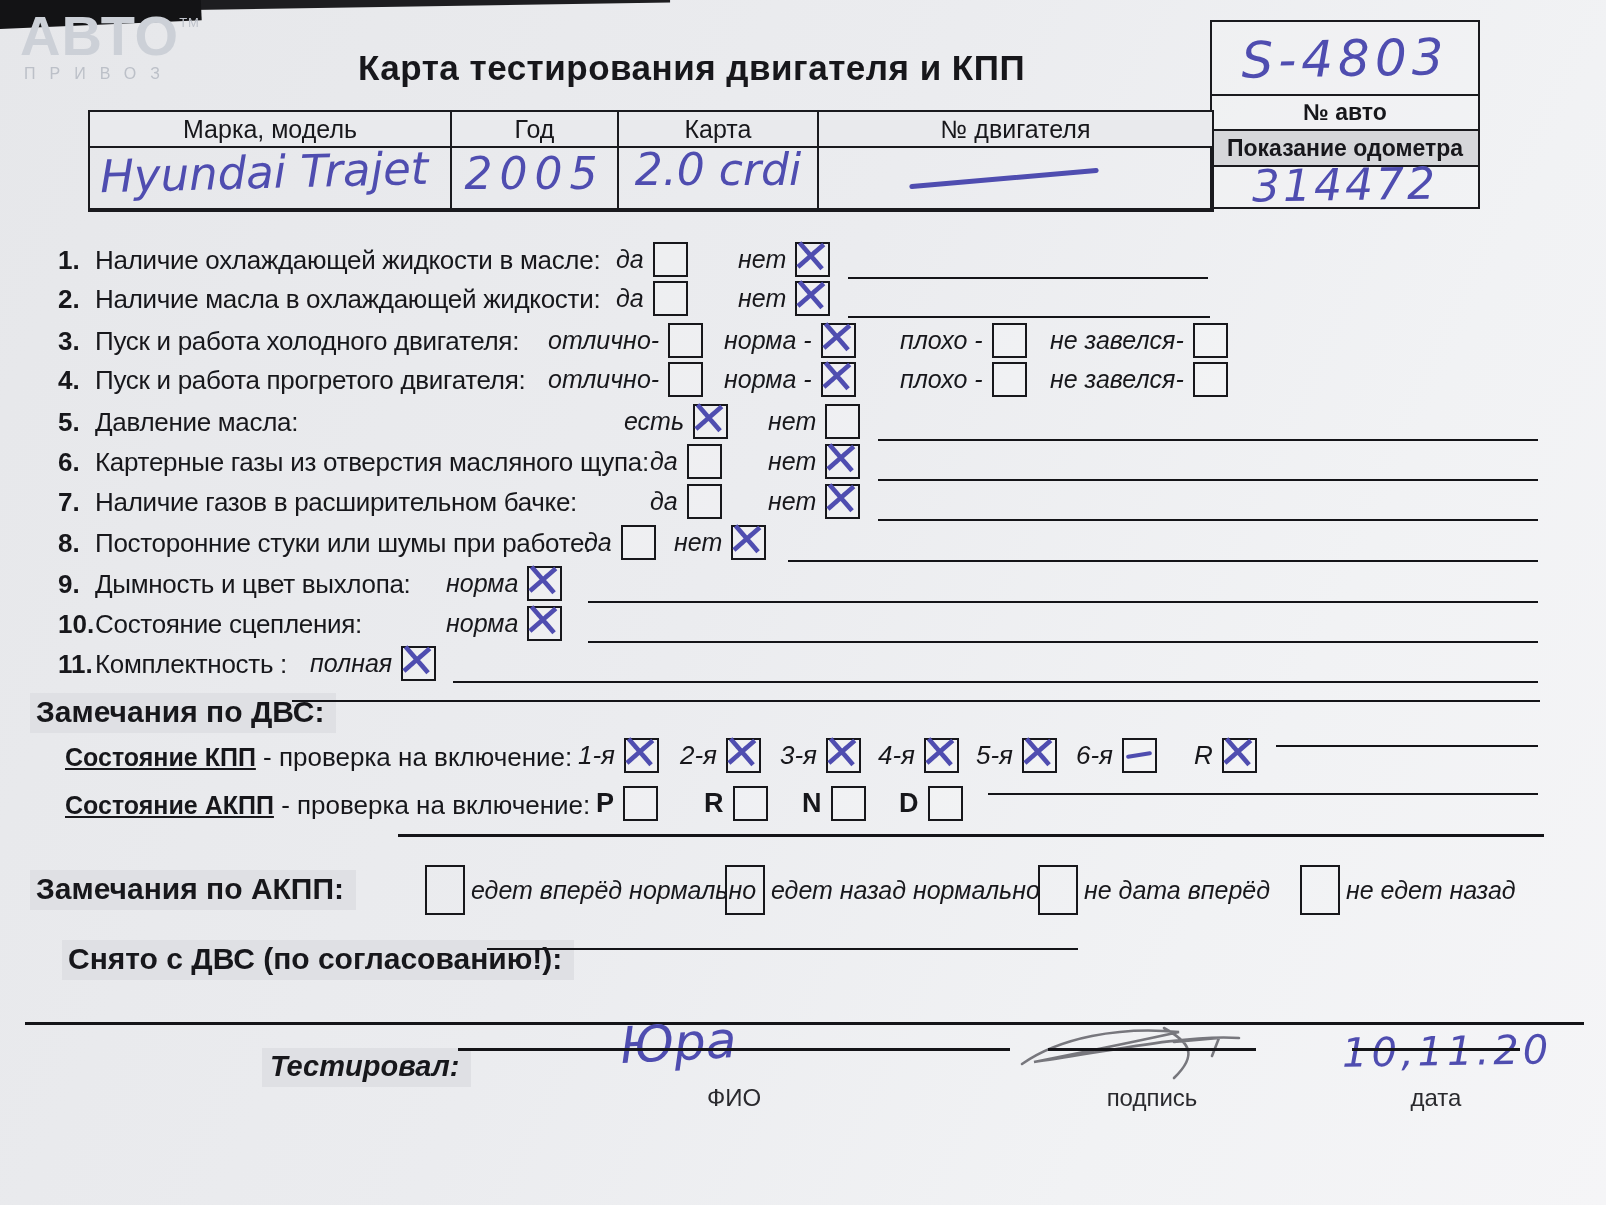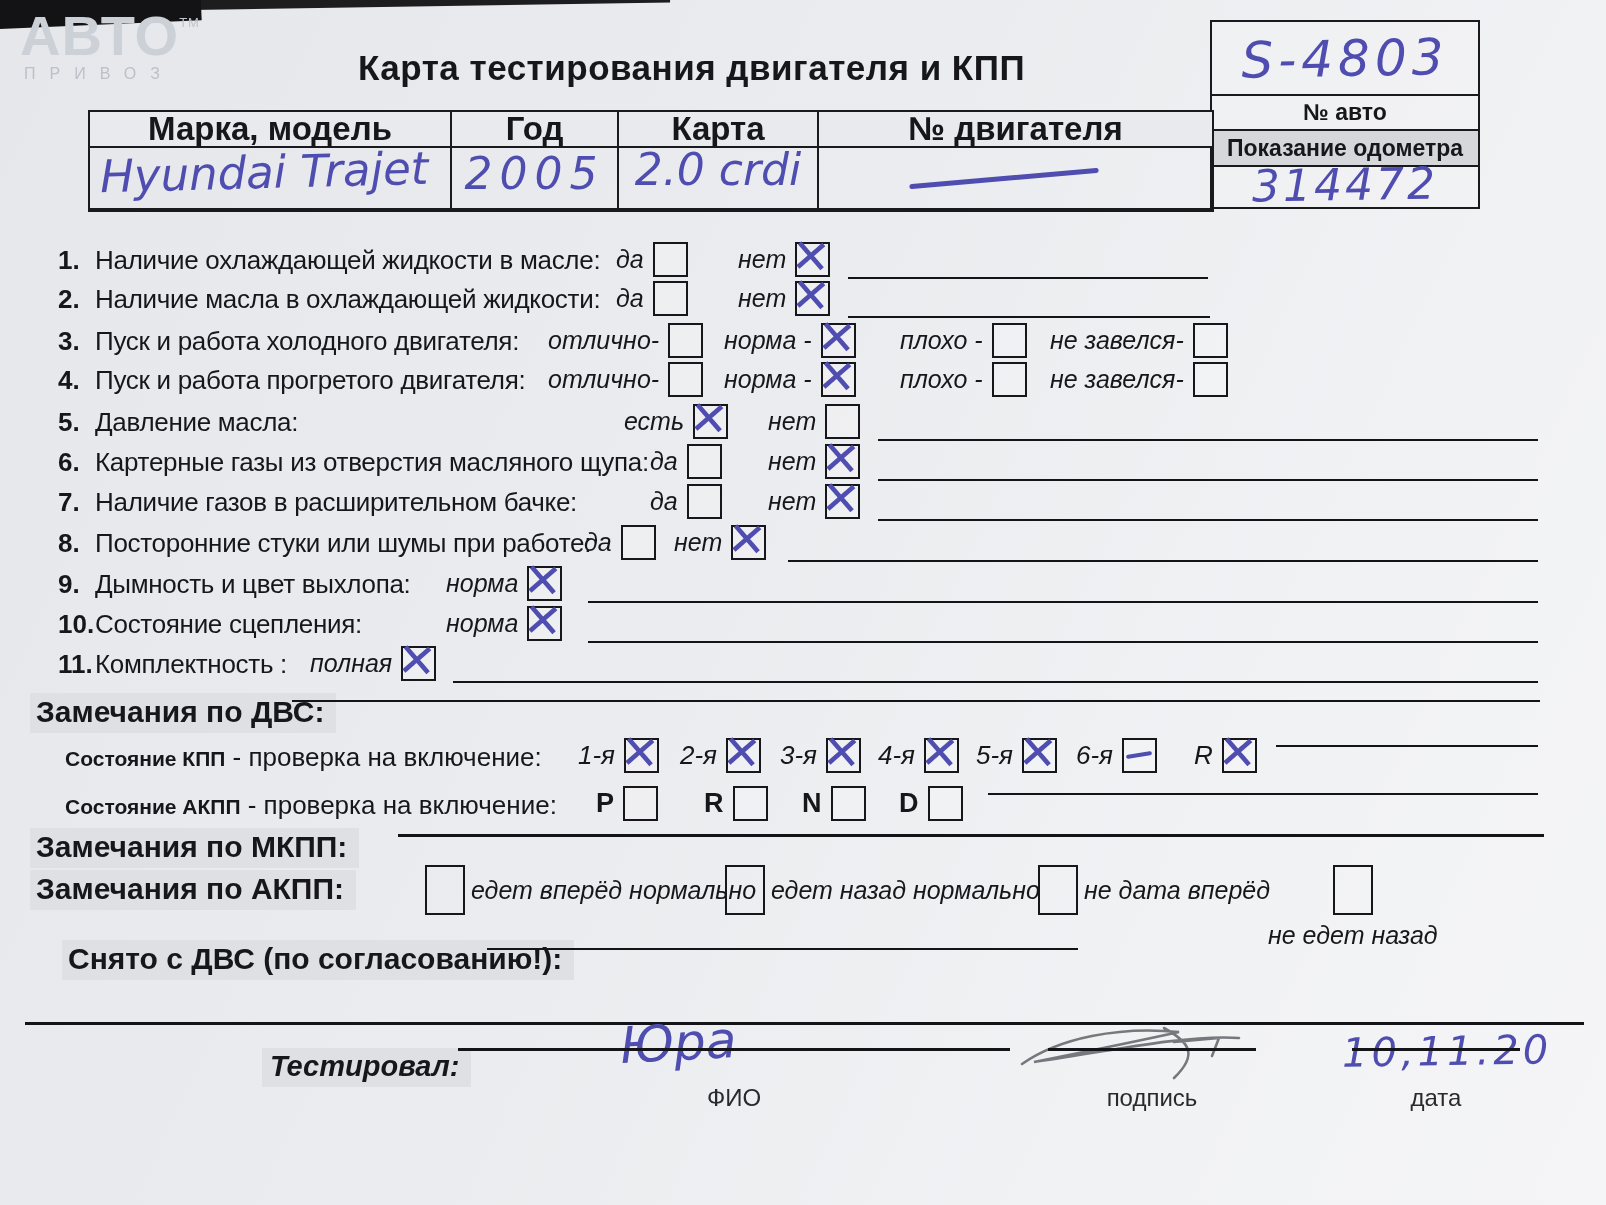--- a/index.html
+++ b/index.html
@@ -23,21 +23,21 @@
   .carbox-lbl{border-top:2.5px solid #1a1a1e;height:33px;display:flex;align-items:center;justify-content:center;font-weight:bold;font-size:23px;}
   .carbox-odolbl{border-top:2.5px solid #1a1a1e;height:34px;display:flex;align-items:center;justify-content:center;font-weight:bold;font-size:23px;background:#d6d7da;}
   .carbox-odoval{border-top:2.5px solid #1a1a1e;height:40px;position:relative;}
   
   .hw{font-family:"DejaVu Sans",sans-serif;font-style:italic;color:#4f4db0;}
   .hw-number{position:absolute;left:0;right:0;top:8px;text-align:center;font-size:50px;letter-spacing:5px;transform:rotate(-1deg);}
   .hw-odo{position:absolute;left:0;right:0;top:-8px;text-align:center;font-size:44px;letter-spacing:3px;transform:rotate(-1deg);}
   
   .vtable{position:absolute;left:88px;top:110px;width:1122px;border:2.5px solid #1a1a1e;border-bottom-width:4px;}
   .vhead{display:grid;grid-template-columns:362px 167px 200px auto;border-bottom:2.5px solid #1a1a1e;background:#e9eaed;}
-  .vhead>div{height:34px;display:flex;align-items:center;justify-content:center;font-weight:bold;font-size:33px;border-right:2.5px solid #1a1a1e;}
+  .vhead>div{height:34px;display:flex;align-items:center;justify-content:center;font-weight:normal;font-size:25px;border-right:2.5px solid #1a1a1e;}
   .vhead>div:last-child{border-right:none;}
   .vvals{display:grid;grid-template-columns:362px 167px 200px auto;height:60px;}
   .vvals>div{position:relative;border-right:2.5px solid #1a1a1e;}
   .vvals>div:last-child{border-right:none;}
   .hw-make{position:absolute;left:10px;top:-2px;font-size:45px;white-space:nowrap;transform:rotate(-1.5deg);}
   .hw-year{position:absolute;left:0;right:0;top:0;text-align:center;font-size:44px;letter-spacing:7px;}
   .hw-vol{position:absolute;left:0;right:0;top:-4px;text-align:center;font-size:44px;}
   .pen-stroke{position:absolute;left:90px;top:28px;width:190px;height:5px;background:#4f4db0;border-radius:3px;transform:rotate(-5deg);}
   
   .row{position:absolute;left:0;width:1606px;height:38px;}
@@ -46,21 +46,21 @@
   .opt{position:absolute;top:-3px;display:flex;align-items:center;gap:9px;}
   .opt-label{font-style:italic;font-size:25px;white-space:nowrap;}
   .cb{width:31px;height:31px;border:2.5px solid #17171b;position:relative;flex:none;background:rgba(255,255,255,0.2);}
   .cb .x{position:absolute;left:-6px;top:-11px;font-size:47px;line-height:47px;color:#4f4db0;font-family:"DejaVu Sans",sans-serif;transform:rotate(4deg);}
   .cb .dash{position:absolute;left:2px;top:13px;width:26px;height:4px;background:#4f4db0;border-radius:2px;transform:rotate(-9deg);}
   .tallcb{width:36px;height:46px;border:2.5px solid #17171b;position:relative;flex:none;}
   .fline{position:absolute;border-bottom:2.5px solid #141418;}
   
   .sec{position:absolute;font-weight:bold;font-size:30px;background:#dfe0e4;padding:2px 12px 4px 6px;white-space:nowrap;}
   .subsec{position:absolute;font-size:26px;white-space:nowrap;}
-  .subsec b{font-size:21px;}
+  .subsec b{font-size:25px;text-decoration:underline;}
   .gear-label{font-style:italic;font-size:26px;}
   .gear-label-bold{font-weight:bold;font-size:27px;font-style:normal;}
   .akpp-opt-label{font-style:italic;font-size:25px;white-space:nowrap;}
   .rule{position:absolute;border-bottom:3.5px solid #141418;}
   
   .tested{position:absolute;left:262px;top:1048px;font-weight:bold;font-style:italic;font-size:29px;background:#dfe0e4;padding:2px 12px 4px 8px;text-align:right;}
   .cap{position:absolute;font-size:24px;color:#2a2a2e;}
   .hw-fio{position:absolute;left:620px;top:1014px;font-size:50px;transform:rotate(-3deg);}
   .hw-date{position:absolute;left:1342px;top:1028px;font-size:40px;letter-spacing:4px;transform:rotate(-1deg);}
   .sig{position:absolute;left:1014px;top:1018px;}
@@ -358,39 +358,38 @@
           <span class="cb"></span>
         </span>
         <span class="opt" style="left: 899px;">
           <span class="gear-label gear-label-bold">D</span>
           <span class="cb"></span>
         </span>
       </div>
     </div>
   <div class="fline" style="left:988px;top:793px;width:550px;"></div>
 
-  <div class="sec" style="left:30px;top:828px;">Замечания по МКПП:</div>
   <div class="fline" style="left:398px;top:834px;width:1146px;border-bottom-width:3px;"></div>
 
   <div class="sec" style="left:30px;top:870px;">Замечания по АКПП:</div>
   <div id="akpp-remark-opts">
       <div class="row" style="top: 868px; height: 50px;">
         <span class="opt" style="left: 425px; gap: 6px;">
           <span class="tallcb"></span>
           <span class="akpp-opt-label">едет вперёд нормально</span>
         </span>
         <span class="opt" style="left: 725px; gap: 6px;">
           <span class="tallcb"></span>
           <span class="akpp-opt-label">едет назад нормально</span>
         </span>
         <span class="opt" style="left: 1038px; gap: 6px;">
           <span class="tallcb"></span>
           <span class="akpp-opt-label">не дата вперёд</span>
         </span>
-        <span class="opt" style="left: 1268px; gap: 6px; flex-direction: column;">
+        <span class="opt" style="left: 1300px; gap: 6px;">
           <span class="tallcb"></span>
           <span class="akpp-opt-label">не едет назад</span>
         </span>
       </div>
     </div>
 
   <div class="sec" style="left:62px;top:940px;">Снято с ДВС (по согласованию!):</div>
   <div class="fline" style="left:487px;top:948px;width:591px;"></div>
 
   <div class="rule" style="left:25px;top:1022px;width:1559px;"></div>

